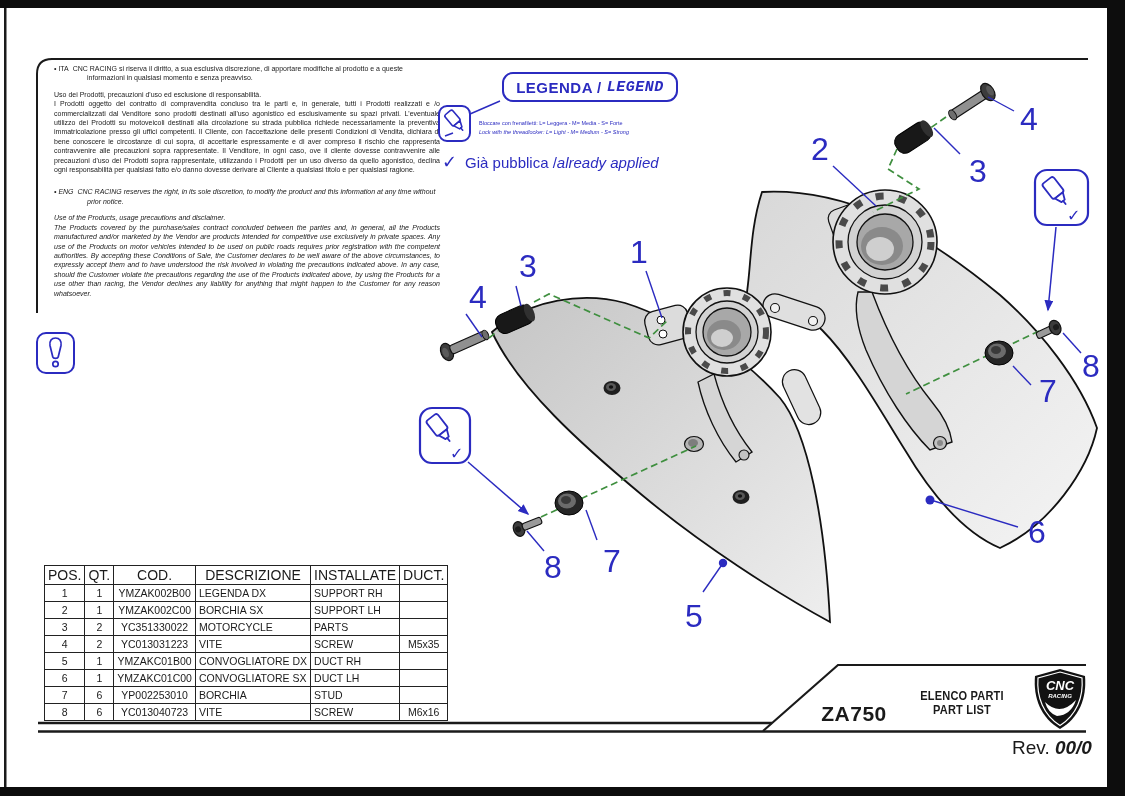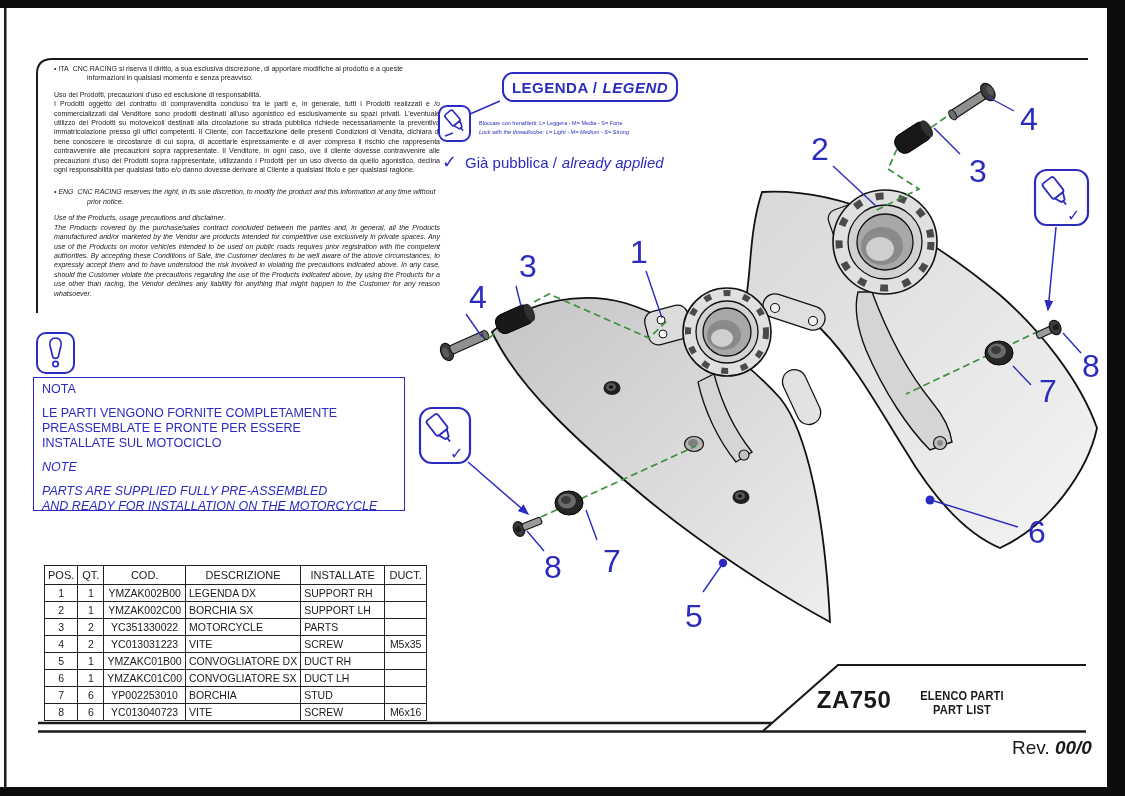--- a/index.html
+++ b/index.html
@@ -19,42 +19,42 @@
   .disclaimer{left:54px;top:64px;width:386px;font-size:7px;line-height:9.4px;color:#202020;}
   .disclaimer .bullet{padding-left:33px;text-indent:-33px;margin:0 0 7px 0;}
   .disclaimer .d-title{margin:0;}
   .disclaimer .d-body{margin:0 0 0 0;text-align:justify;}
   .disclaimer .gap{height:13px;}
   .it{font-style:italic;}
   
   .legend-box{left:502px;top:72px;width:176px;height:30px;border:2.2px solid var(--blue);
     border-radius:11px;display:flex;align-items:center;justify-content:center;
     color:var(--blue);font-size:15px;font-weight:bold;letter-spacing:.5px;box-sizing:border-box;}
-  .legend-box .sp{margin-left:5px;}
+  .legend-box .sp{margin-left:5px;font-family:Liberation Mono, monospace;}
   .pen-box{left:438px;top:105px;width:33px;height:37px;border:2px solid var(--blue);
     border-radius:9px;box-sizing:border-box;display:flex;align-items:center;justify-content:center;background:#fff;}
   .legend-lines{left:479px;top:119px;width:220px;color:var(--blue);font-size:5.5px;line-height:9px;}
   .applied{left:442px;top:151px;display:flex;align-items:center;color:var(--blue);font-size:15px;}
   .applied .chk{font-size:18px;font-weight:bold;margin-right:8px;}
-  .applied .sp{margin-left:5px;}
+  .applied .sp{}
   
   .warn-box{left:36px;top:332px;width:39px;height:42px;border:2px solid var(--blue);
     border-radius:10px;box-sizing:border-box;display:flex;align-items:center;justify-content:center;background:#fff;}
   .nota-box{left:33px;top:377px;width:372px;height:134px;border:1.7px solid var(--blue);
     box-sizing:border-box;padding:4px 8px;color:var(--blue);font-size:12.5px;line-height:15px;}
   .nota-box .row{white-space:pre-line;margin-bottom:9px;}
   .nota-box .row:last-child{margin-bottom:0;}
   
   .parts-table{left:44px;top:565px;border-collapse:collapse;table-layout:fixed;}
   .parts-table th,.parts-table td{border:1.2px solid #222;font-weight:normal;
     font-size:10.5px;padding:0 3px;height:16px;overflow:hidden;white-space:nowrap;}
-  .parts-table th{font-size:11px;height:18px;text-align:center;}
+  .parts-table th{font-size:14px;height:18px;text-align:center;}
   .parts-table td.c{text-align:center;}
   
-  .za{left:806px;top:686px;width:96px;text-align:center;font-size:24px;font-weight:bold;letter-spacing:.5px;}
+  .za{left:806px;top:702px;width:96px;text-align:center;font-size:21px;font-weight:bold;letter-spacing:.5px;}
   .doc-title{left:910px;top:690px;width:104px;text-align:center;font-size:12px;font-weight:bold;
     line-height:13.5px;transform:scaleX(.92);letter-spacing:.2px;}
   .logo{left:1031px;top:668px;}
   .rev{left:1012px;top:737px;font-size:19px;}
   .rev .v{font-weight:bold;font-style:italic;}
   svg text.callout{font-family:"Liberation Sans","DejaVu Sans",sans-serif;font-size:32px;fill:var(--blue);}
   svg text.chk{font-family:"Liberation Sans","DejaVu Sans",sans-serif;font-size:16px;font-weight:bold;fill:var(--blue);}
 </style>
 </head>
 <body>
@@ -294,29 +294,20 @@
     <span>Già pubblica /</span>
     <span class="it sp">already applied</span>
   </div>
 
   <div class="abs warn-box">
     <svg width="35" height="38" viewBox="0 0 35 38">
       <path d="M 17.5,4 C 21.5,4 23.7,7 23,11.5 L 20.2,23 C 19.8,24.8 15.2,24.8 14.8,23 L 12,11.5 C 11.3,7 13.5,4 17.5,4 Z" fill="#fff" stroke="#2b2bc0" stroke-width="1.7"></path>
       <circle cx="17.5" cy="30" r="2.7" fill="#fff" stroke="#2b2bc0" stroke-width="1.7"></circle>
     </svg>
   </div>
-  <div class="abs nota-box">
-    <div class="row">NOTA</div>
-    <div class="row">LE PARTI VENGONO FORNITE COMPLETAMENTE
-PREASSEMBLATE E PRONTE PER ESSERE
-INSTALLATE SUL MOTOCICLO</div>
-    <div class="row it">NOTE</div>
-    <div class="row it">PARTS ARE SUPPLIED FULLY PRE-ASSEMBLED
-AND READY FOR INSTALLATION ON THE MOTORCYCLE</div>
-  </div>
 
   <table class="abs parts-table">
     <colgroup>
       <col style="width:30px">
         <col style="width:26px">
         <col style="width:80px">
       <col style="width:110px">
         <col style="width:84px">
         <col style="width:42px">
     </colgroup>
@@ -394,18 +385,27 @@
       <td class="c">M6x16</td>
     </tr>
   </tbody>
     </table>
 
   <div class="abs za">ZA750</div>
   <div class="abs doc-title">
     <div>ELENCO PARTI</div>
     <div>PART LIST</div>
   </div>
+  <div class="abs logo">
+    <svg width="58" height="62" viewBox="0 0 58 62">
+      <path d="M 29,1 L 54,8 C 56,30 48,50 29,61 C 10,50 2,30 4,8 Z" fill="#121212"></path>
+      <path d="M 29,4 L 51,10 C 52.6,29 45.5,47 29,57.5 C 12.5,47 5.4,29 7,10 Z" fill="none" stroke="#fff" stroke-width="1.2"></path>
+      <text x="29" y="22" text-anchor="middle" font-family="Liberation Sans, sans-serif" font-size="13" font-weight="bold" font-style="italic" fill="#fff">CNC</text>
+      <text x="29" y="30" text-anchor="middle" font-family="Liberation Sans, sans-serif" font-size="6" font-weight="bold" font-style="italic" fill="#fff">RACING</text>
+      <path d="M 14,34 Q 29,49 45,32 Q 40,47 26,48 Q 17,45 14,34 Z" fill="#fff"></path>
+    </svg>
+  </div>
   <div class="abs rev">
     <span>Rev.</span>
     <span class="v">00/0</span>
   </div>
 
 </div>
 
 </body></html>

